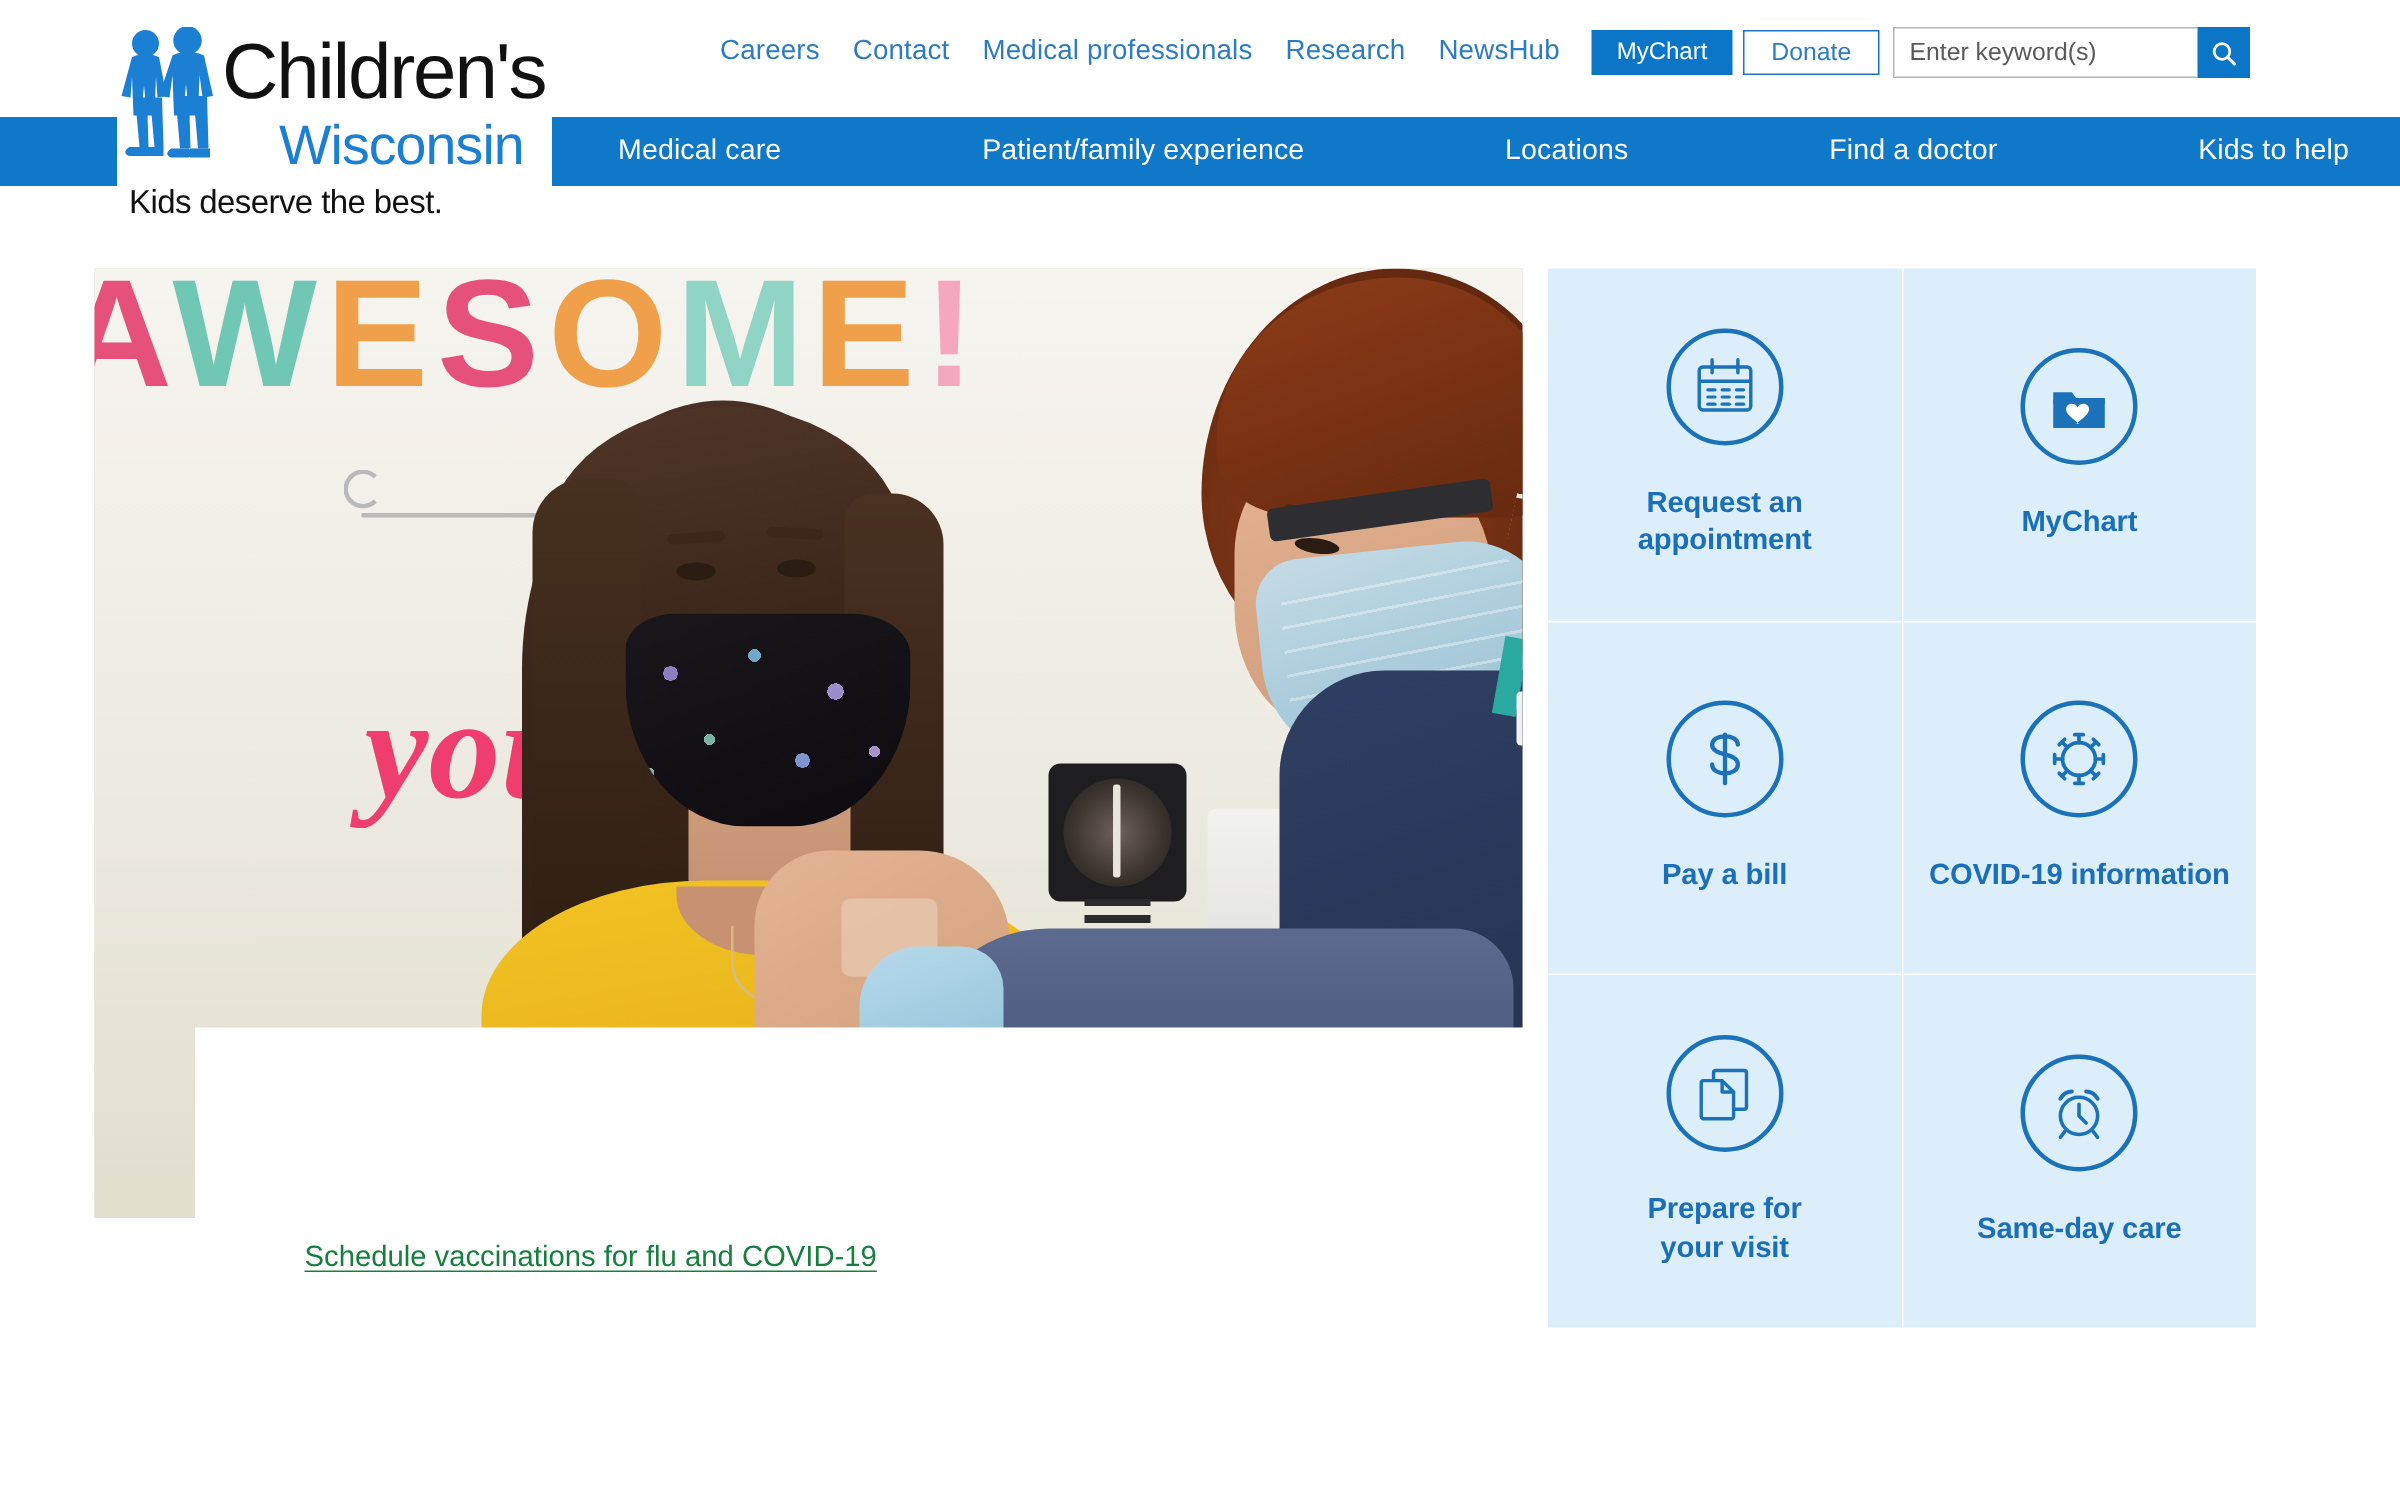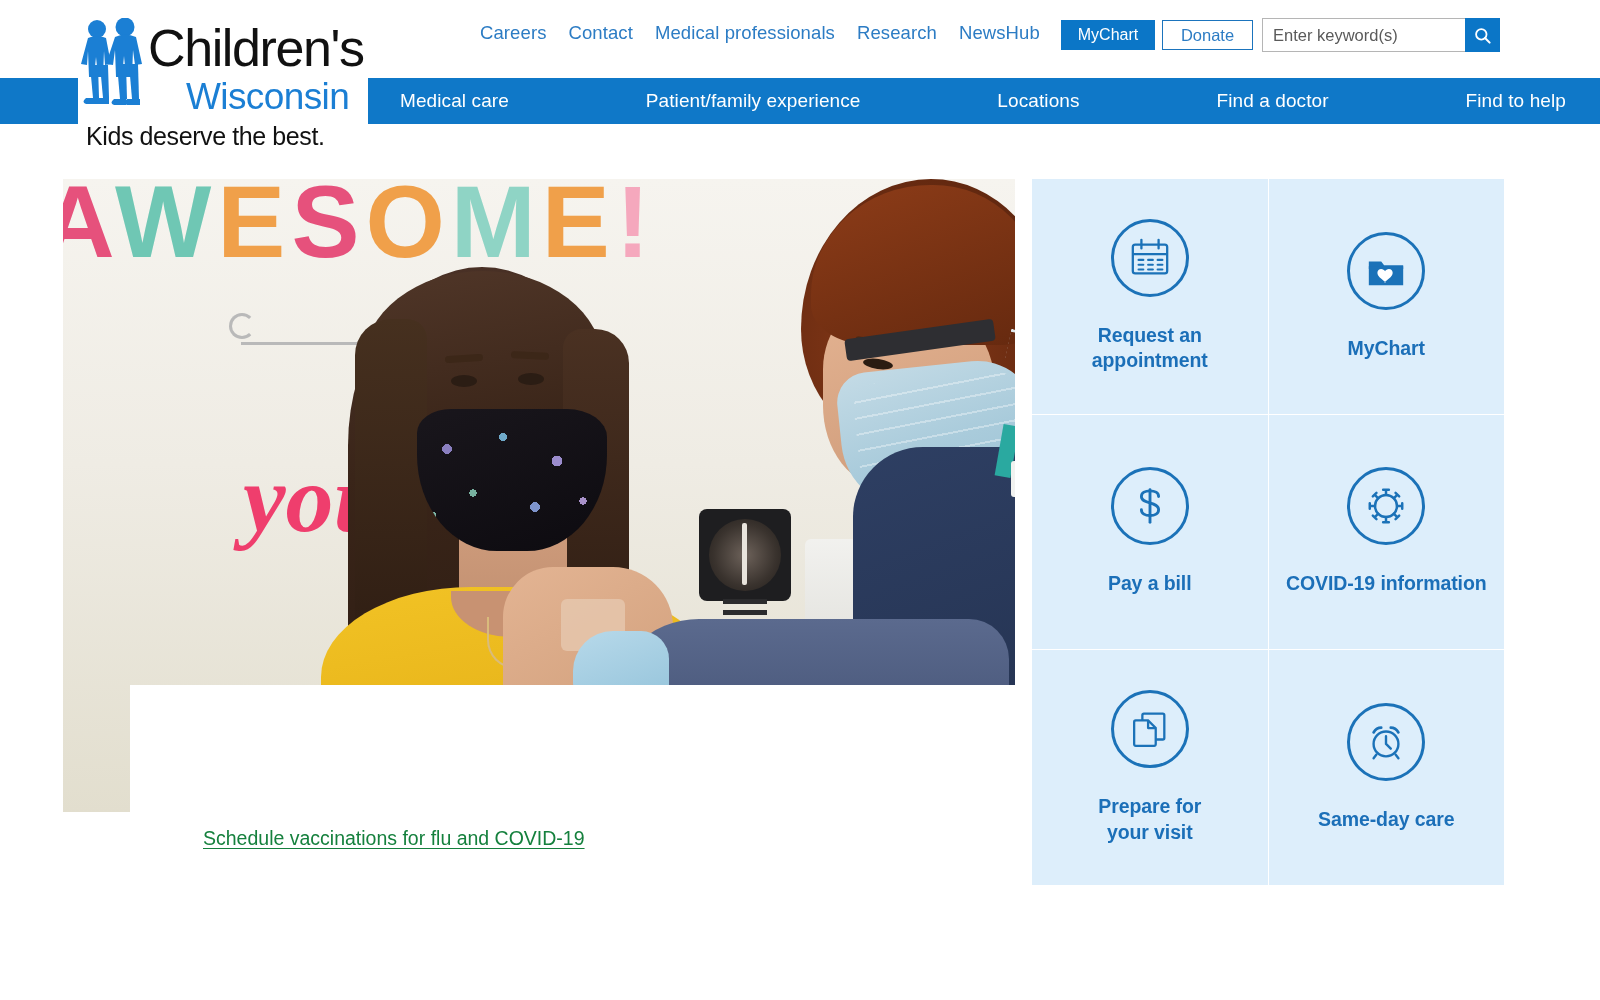--- a/index.html
+++ b/index.html
@@ -144,21 +144,21 @@
     font-weight: 400;
     letter-spacing: -0.6px;
     line-height: 1;
     white-space: nowrap;
   }
 
   .tagline {
     position: absolute;
     top: 122px;
     left: 86px;
-    font-size: 25px;
+    font-size: 22px;
     color: #111111;
     letter-spacing: -0.4px;
     white-space: nowrap;
     z-index: 6;
   }
 
   
   .main-nav {
     position: absolute;
     top: 78px;
@@ -171,21 +171,21 @@
 
   .main-nav-inner {
     position: absolute;
     left: 368px;
     top: 0;
     right: 0;
     height: 46px;
     display: flex;
     align-items: center;
     gap: 16px;
-    padding-left: 32px;
+    padding-left: 44px;
     padding-right: 34px;
     justify-content: space-between;
   }
 
   .nav-item {
     color: #ffffff;
     font-size: 19px;
     letter-spacing: 0.1px;
     text-decoration: none;
     white-space: nowrap;
@@ -615,21 +615,21 @@
     </button>
   </div>
 </div>
 
 <div class="main-nav">
   <div class="main-nav-inner">
     <a class="nav-item">Medical care</a>
     <a class="nav-item">Patient/family experience</a>
     <a class="nav-item">Locations</a>
     <a class="nav-item">Find a doctor</a>
-    <a class="nav-item">Find to help</a>
+    <a class="nav-item">Kids to help</a>
   </div>
 </div>
 
 <div class="logo-block">
   <svg class="logo-mark" width="72" height="88" viewBox="0 0 72 88">
     <g fill="#1b7fd4">
       <circle cx="19" cy="11" r="9"></circle>
       <path d="M10 20 q9 -4 18 0 l5 26 -6 1 -1 -14 -1 26 -5 0 -2 -20 -2 20 -5 0 -1 -26 -1 14 -6 -1 z"></path>
       <path d="M12 47 l3 33 6 0 -1 -33 z"></path>
       <path d="M22 47 l3 33 6 0 -1 -33 z"></path>

